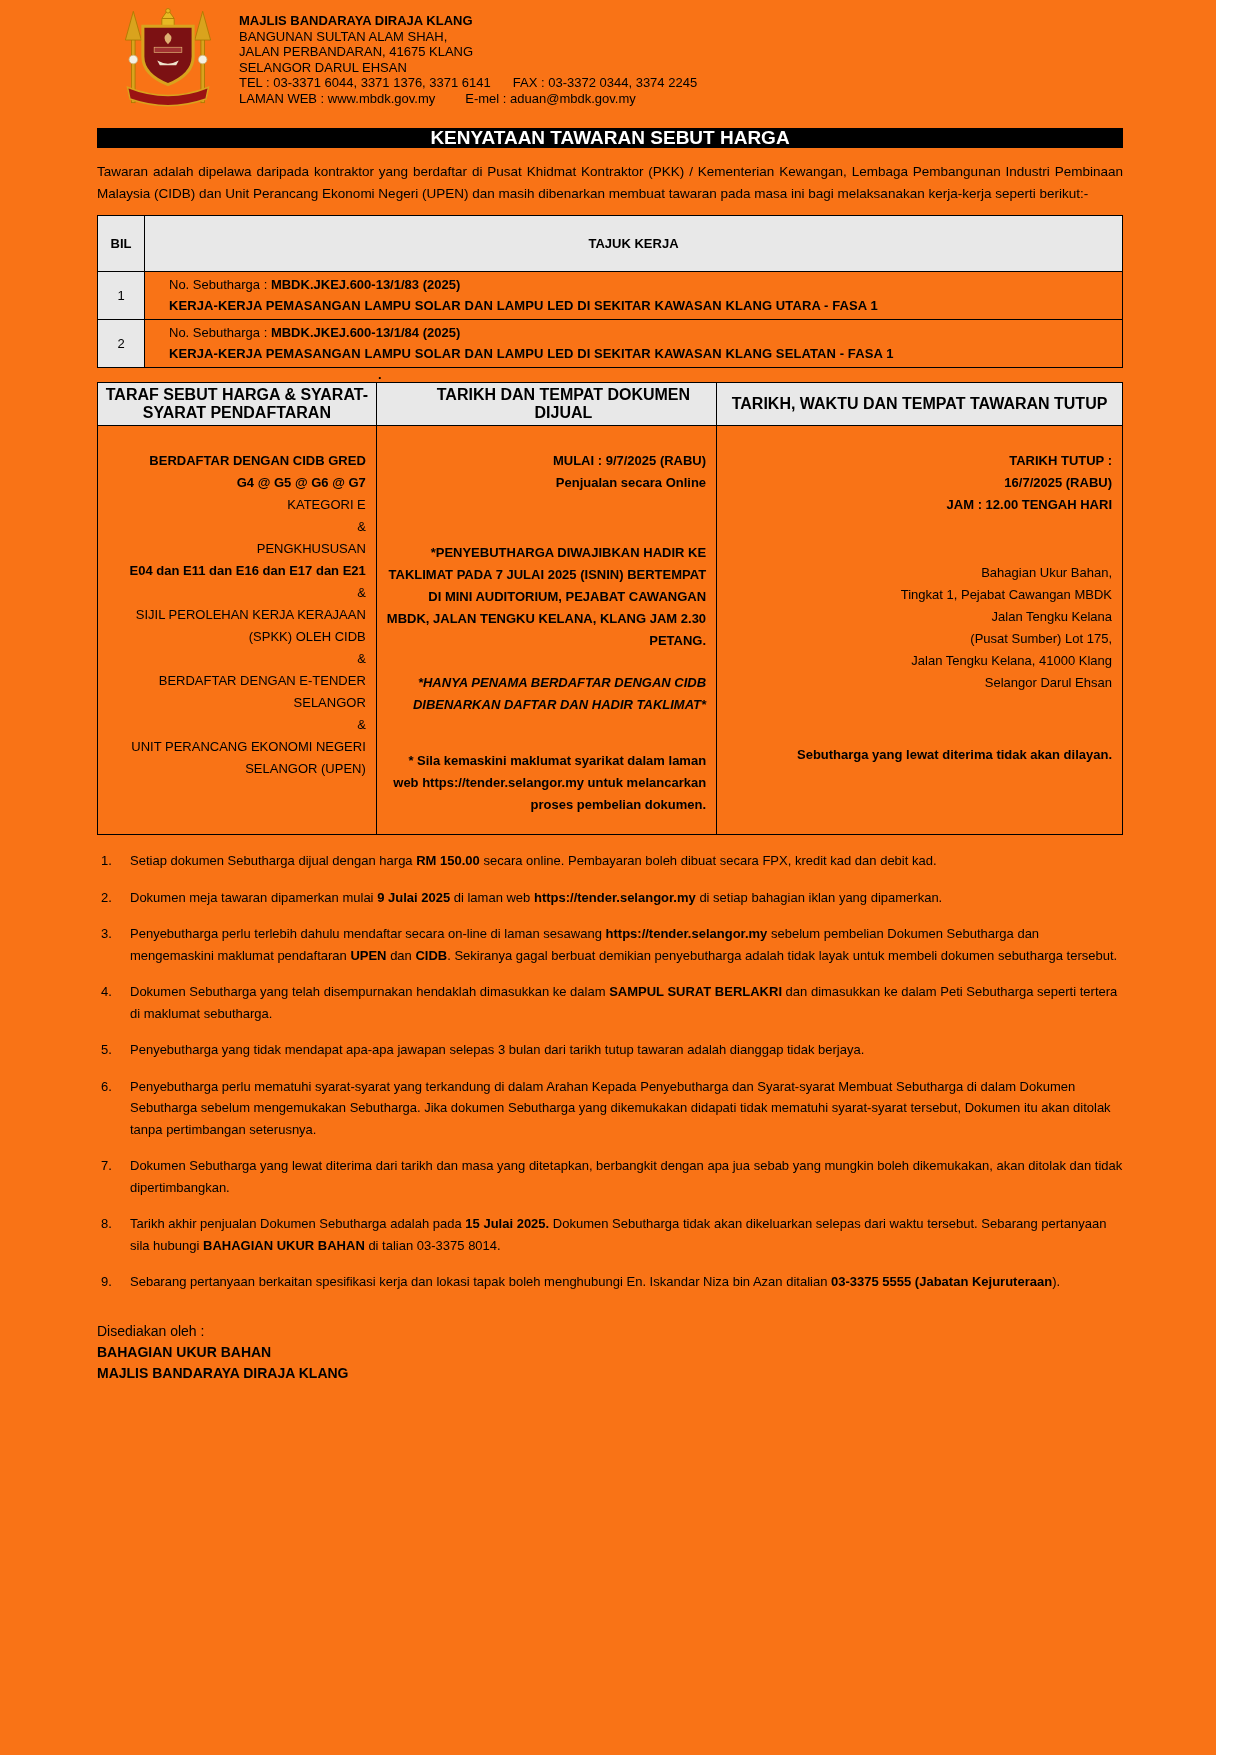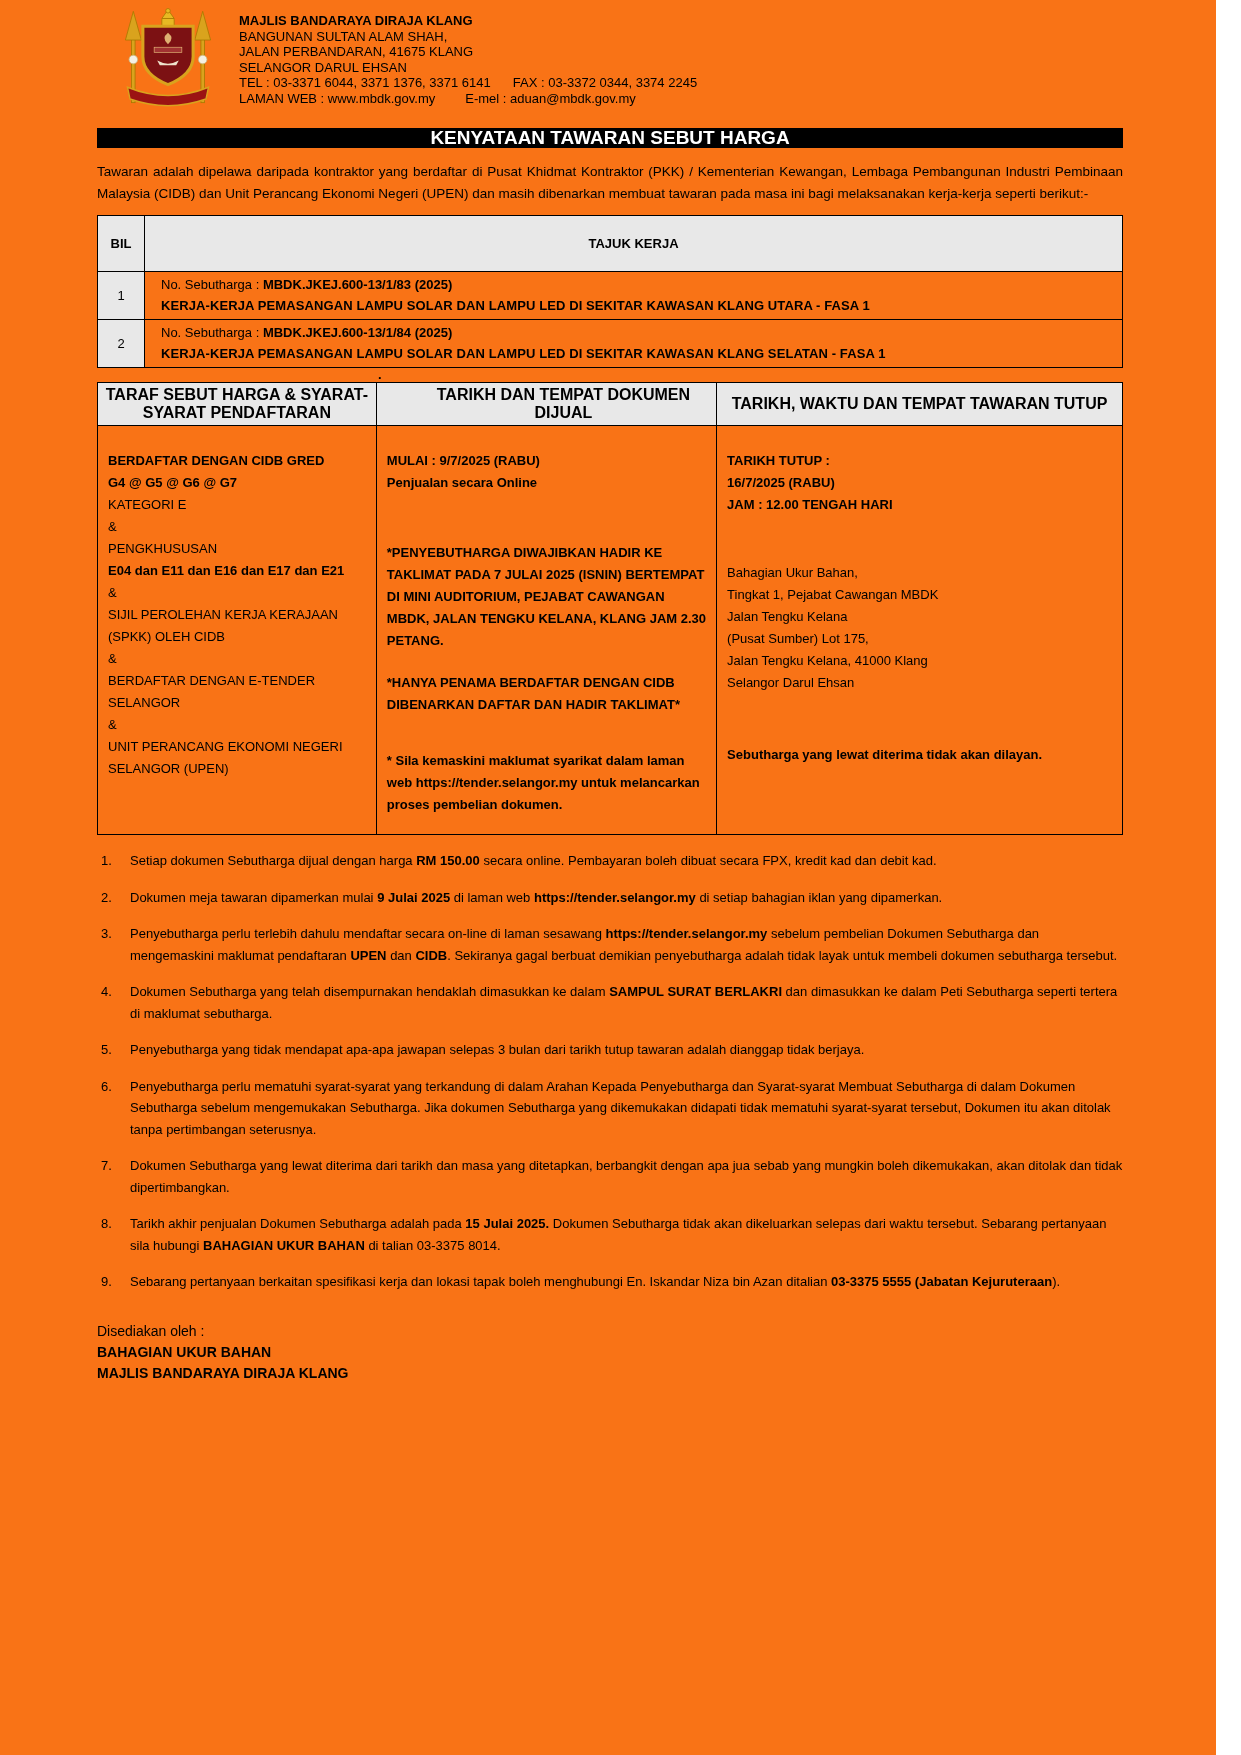--- a/index.html
+++ b/index.html
@@ -24,33 +24,33 @@
   }
   
   .intro{margin:13px 0 0 0;font-size:13.5px;line-height:21.5px;text-align:justify;}
   
   table{border-collapse:collapse;width:100%;}
   td,th{border:1.6px solid #000;}
   .jobs{margin-top:11px;}
   .jobs th{background:#e8e8e8;font-size:13px;font-weight:bold;height:23px;padding:16px 4px;}
   .jobs .bil-col{width:38px;}
   .bil-cell{background:#e8e8e8;text-align:center;font-size:13px;width:38px;}
-  .job-cell{padding:3px 16px;font-size:13px;line-height:20.5px;}
+  .job-cell{padding:3px 24px;font-size:13px;line-height:20.5px;}
   .job-title{letter-spacing:.1px;}
   .stray-dot{height:14px;font-size:13px;font-weight:bold;padding-left:281px;line-height:14px;}
   
   .info{margin-top:0;}
   .info th{background:#e8e8e8;font-size:16px;font-weight:bold;padding:3px 6px;height:34px;}
   .info .c1{width:27.2%;}
   .info .c2{width:33.2%;padding-left:40px;}
-  .info td{vertical-align:top;text-align:left;font-size:13px;line-height:22px;padding:24px 10px 18px 10px;height:338px;}
+  .info td{vertical-align:top;text-align:right;font-size:13px;line-height:22px;padding:24px 10px 18px 10px;height:338px;}
   .reg-cell div{min-height:22px;}
   .blk div{min-height:22px;}
   .sale-cell .blk:nth-child(2){margin-top:48px;}
-  .sale-cell .blk:nth-child(3){margin-top:20px;}
+  .sale-cell .blk:nth-child(3){margin-top:20px;font-style:italic;}
   .sale-cell .blk:nth-child(4){margin-top:34px;}
   .close-cell .blk:nth-child(2){margin-top:46px;}
   .close-cell .blk:nth-child(3){margin-top:50px;}
   
   .cond-heading{margin:26px 0 0 0;font-size:13.5px;font-weight:bold;}
   .cond{display:flex;margin-top:15px;}
   .cond-num{flex:0 0 33px;font-size:13px;line-height:21.5px;padding-left:4px;box-sizing:border-box;}
   .cond-text{flex:1;font-size:13px;line-height:21.5px;}
   
   .footer{margin-top:28px;font-size:14px;line-height:21px;}

